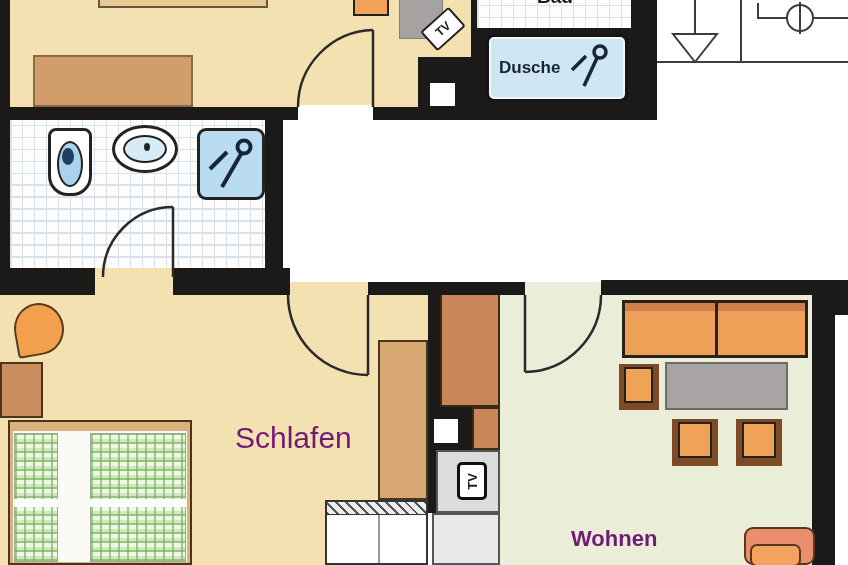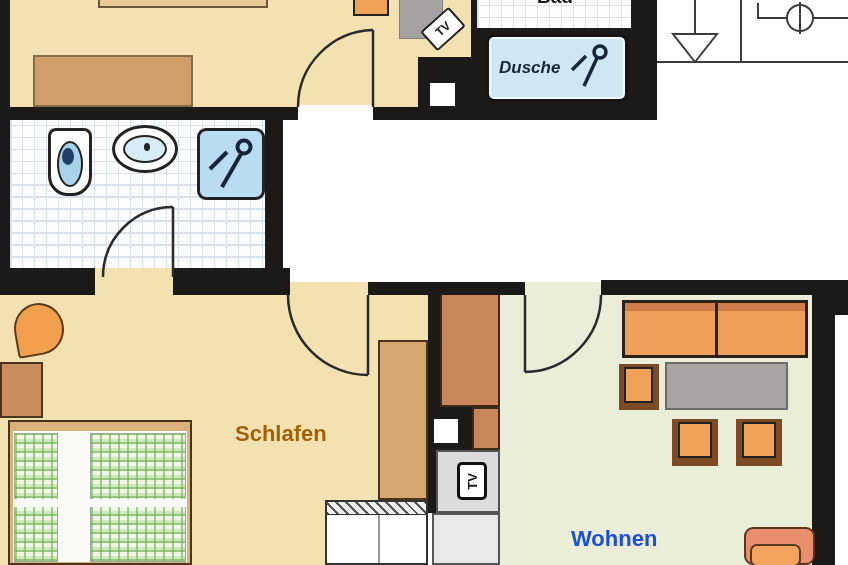--- a/index.html
+++ b/index.html
@@ -46,21 +46,21 @@
   .t-table {left:98px;top:-6px;width:170px;height:14px;background:#e6cb96;border:2px solid #6b5636;}
   .t-side  {left:33px;top:55px;width:160px;height:52px;background:#d09d6b;border:2px solid #8a6a45;}
   .t-osq   {left:353px;top:-4px;width:36px;height:20px;background:#f0a256;border:2px solid #222;}
   .t-gray  {left:399px;top:-2px;width:44px;height:41px;background:#a7a2a2;border:1px solid #808080;}
   .tv-tag  {left:424px;top:16px;width:38px;height:26px;background:#fff;border:2px solid #222;border-radius:3px;
             transform:rotate(-42deg);display:flex;align-items:center;justify-content:center;
             font-weight:bold;font-size:12px;}
   
   .dusche-box{left:486px;top:34px;width:142px;height:68px;background:#cfe7f3;border:3px solid #151515;
               border-radius:8px;box-shadow:inset 0 0 0 2px #f2f8fb;display:flex;align-items:center;}
-  .dusche-label{margin-left:10px;font-weight:bold;font-size:17px;color:#16253a;font-style:italic;}
+  .dusche-label{margin-left:10px;font-weight:bold;font-size:17px;color:#16253a;}
   
   .wc   {left:48px;top:128px;width:44px;height:68px;background:#fff;border:3px solid #222;
          border-radius:8px 8px 20px 20px;}
   .wc-b {left:6px;top:10px;width:26px;height:46px;background:#a9d3ea;border:2px solid #222;border-radius:50%;}
   .wc-d {left:3px;top:5px;width:12px;height:17px;background:#1f3f66;border-radius:50%;}
   .sink {left:112px;top:125px;width:66px;height:48px;background:#fff;border:3px solid #222;border-radius:50%;}
   .sink-b{left:8px;top:7px;width:44px;height:28px;background:#d8ecf7;border:2px solid #222;border-radius:50%;}
   .sink-d{left:19px;top:6px;width:6px;height:8px;background:#222;border-radius:50%;}
   .shw  {left:197px;top:128px;width:68px;height:72px;background:#b9dcf2;border:3px solid #222;border-radius:9px;}
   
@@ -99,22 +99,22 @@
   .arm    {left:624px;top:367px;width:29px;height:36px;background:#f0a256;border:2px solid #222;}
   .stA-sh {left:672px;top:419px;width:46px;height:47px;}
   .stA    {left:678px;top:422px;width:34px;height:36px;background:#f0a256;border:2px solid #222;}
   .stB-sh {left:736px;top:419px;width:46px;height:47px;}
   .stB    {left:742px;top:422px;width:34px;height:36px;background:#f0a256;border:2px solid #222;}
   .schair {left:744px;top:527px;width:71px;height:38px;background:#e98f6e;border:2px solid #5a371f;border-radius:9px;}
   .schair-in{left:4px;top:15px;width:51px;height:23px;background:#f2a35e;border:2px solid #5a371f;border-radius:7px;}
   
   .lbl{white-space:nowrap;}
   .lbl-gang{left:481px;top:182px;font-size:28px;letter-spacing:3px;color:#2e2e2e;}
-  .lbl-schlafen{left:235px;top:421px;font-size:22px;font-weight:bold;color:#a16207;}
-  .lbl-wohnen{left:571px;top:526px;font-size:22px;font-weight:bold;color:#1d4ed8;}
+  .lbl-schlafen{left:235px;top:421px;font-size:30px;font-weight:normal;color:#701a75;}
+  .lbl-wohnen{left:571px;top:526px;font-size:22px;font-weight:bold;color:#701a75;}
   .lbl-bad{left:520px;top:-14px;width:70px;text-align:center;font-size:19px;font-weight:bold;color:#1b1b1b;}
   
   .ovl{left:0;top:0;width:848px;height:565px;pointer-events:none;}
 </style>
 </head>
 <body>
 
 <div class="plan">
 
   <div class="a fl-top"></div>

